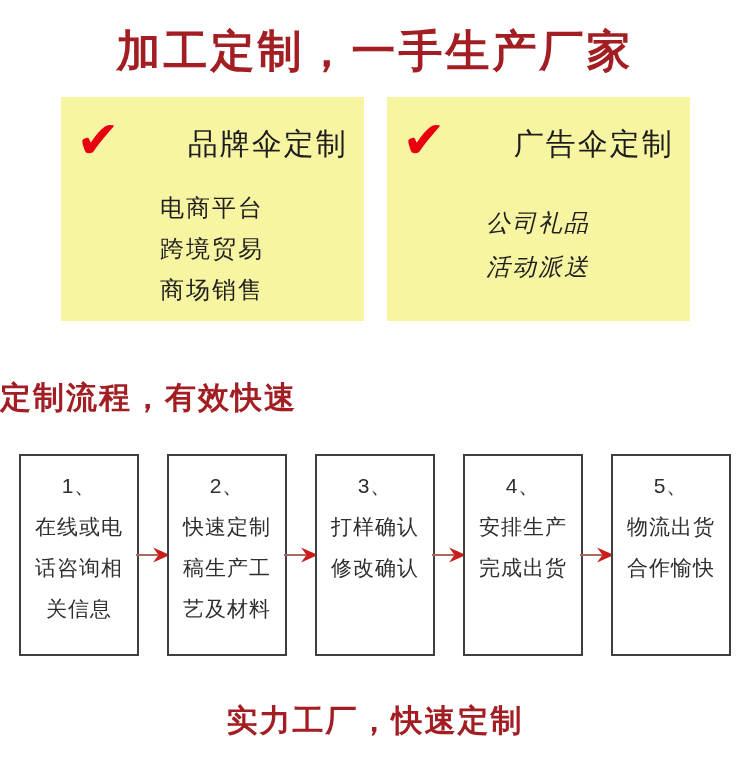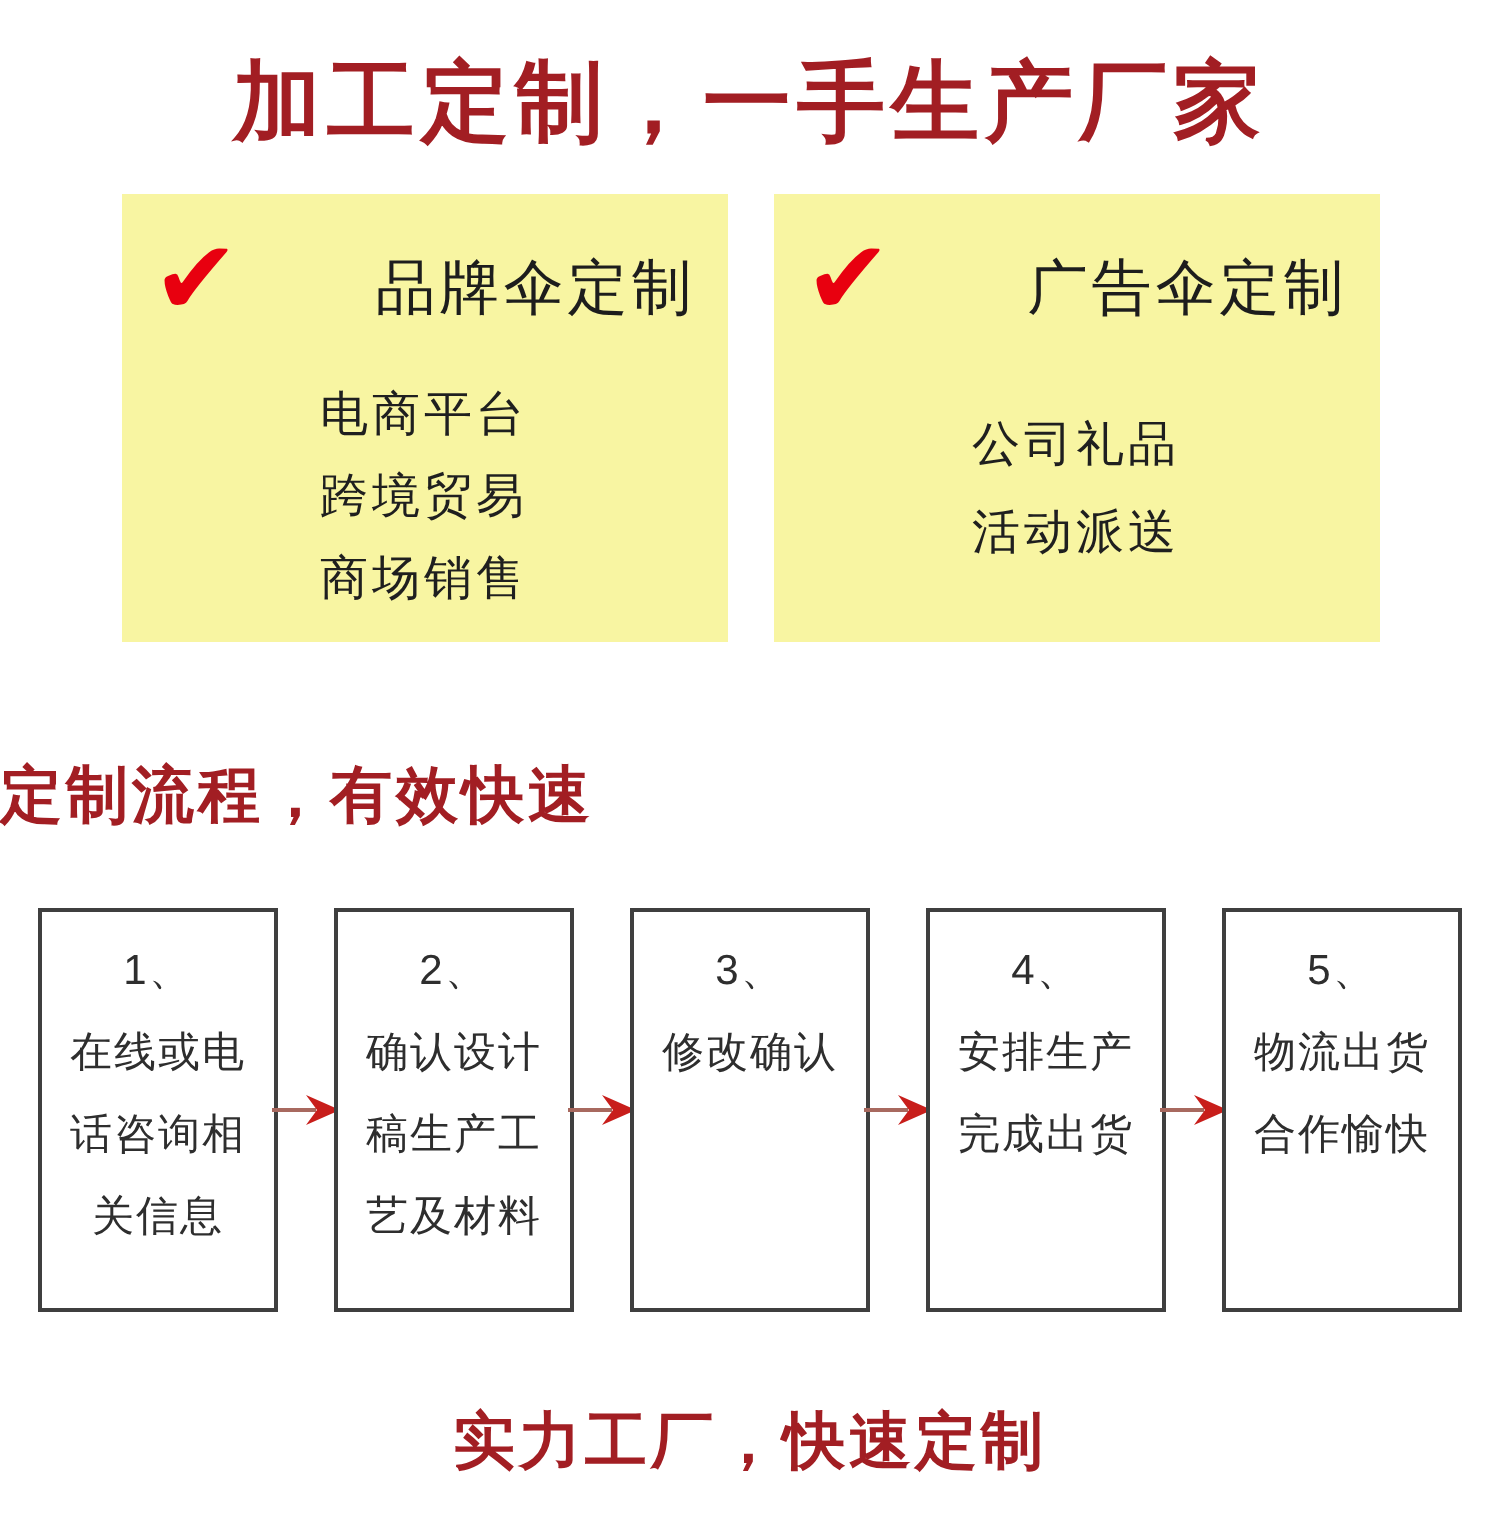--- a/index.html
+++ b/index.html
@@ -74,21 +74,21 @@
     flex-direction: column;
     align-items: center;
   }
   .fbox-items .item {
     font-size: 24px;
     line-height: 41px;
     color: #1f1f1f;
     letter-spacing: 2px;
   }
   .fbox.brand .fbox-items { margin-top: 12px; }
-  .fbox.ad .fbox-items { margin-top: 26px; }
+  .fbox.ad .fbox-items { margin-top: 26px; font-style: italic; }
   .fbox.ad .fbox-items .item { line-height: 44px; }
 
   .section-title {
     margin-top: 56px;
     text-align: left;
     font-size: 31px;
     font-weight: bold;
     letter-spacing: 2px;
     color: var(--title-red);
   }
@@ -181,34 +181,35 @@
 
     <div class="arrow">
       <svg width="34" height="22" viewBox="0 0 34 22">
         <line x1="0" y1="11" x2="22" y2="11" stroke="var(--arrow-shaft)" stroke-width="2"></line>
         <polygon points="17,3.5 34,11 17,18.5 22.5,11" fill="currentColor"></polygon>
       </svg>
     </div>
 
     <div class="step">
       <div class="step-number">2、</div>
-      <div class="step-line">确认设计</div>
+      <div class="step-line">快速定制</div>
       <div class="step-line">稿生产工</div>
       <div class="step-line">艺及材料</div>
     </div>
 
     <div class="arrow">
       <svg width="34" height="22" viewBox="0 0 34 22">
         <line x1="0" y1="11" x2="22" y2="11" stroke="var(--arrow-shaft)" stroke-width="2"></line>
         <polygon points="17,3.5 34,11 17,18.5 22.5,11" fill="currentColor"></polygon>
       </svg>
     </div>
 
     <div class="step">
       <div class="step-number">3、</div>
+      <div class="step-line">打样确认</div>
       <div class="step-line">修改确认</div>
     </div>
 
     <div class="arrow">
       <svg width="34" height="22" viewBox="0 0 34 22">
         <line x1="0" y1="11" x2="22" y2="11" stroke="var(--arrow-shaft)" stroke-width="2"></line>
         <polygon points="17,3.5 34,11 17,18.5 22.5,11" fill="currentColor"></polygon>
       </svg>
     </div>
 

